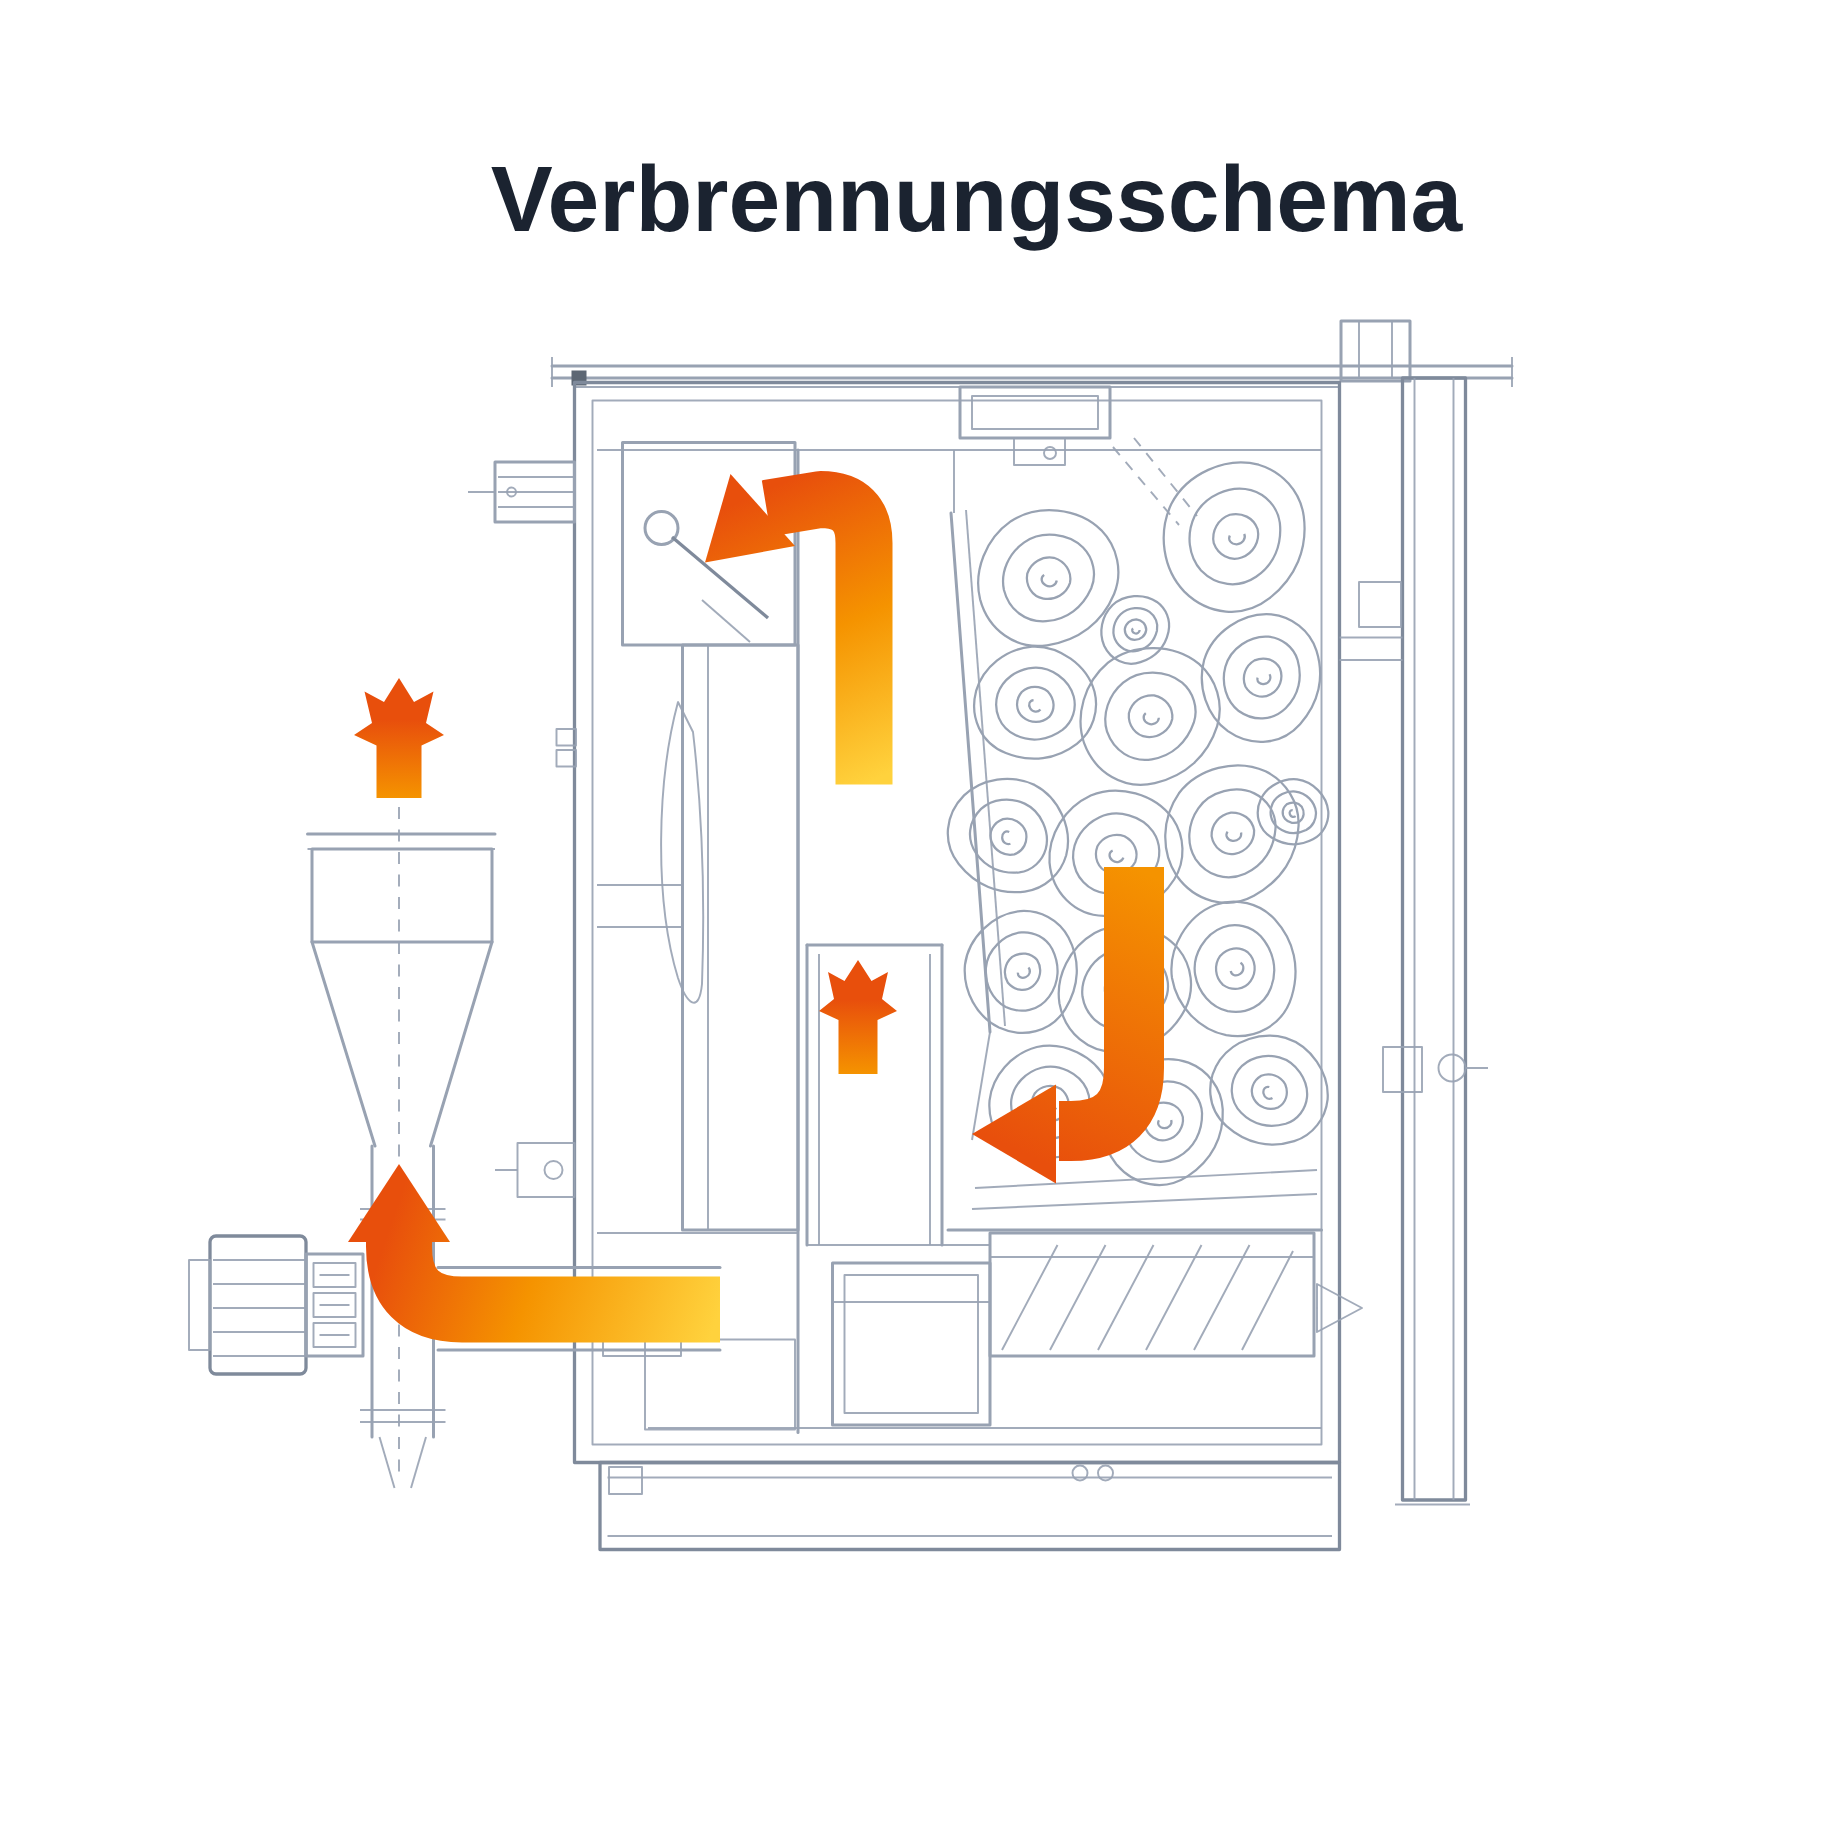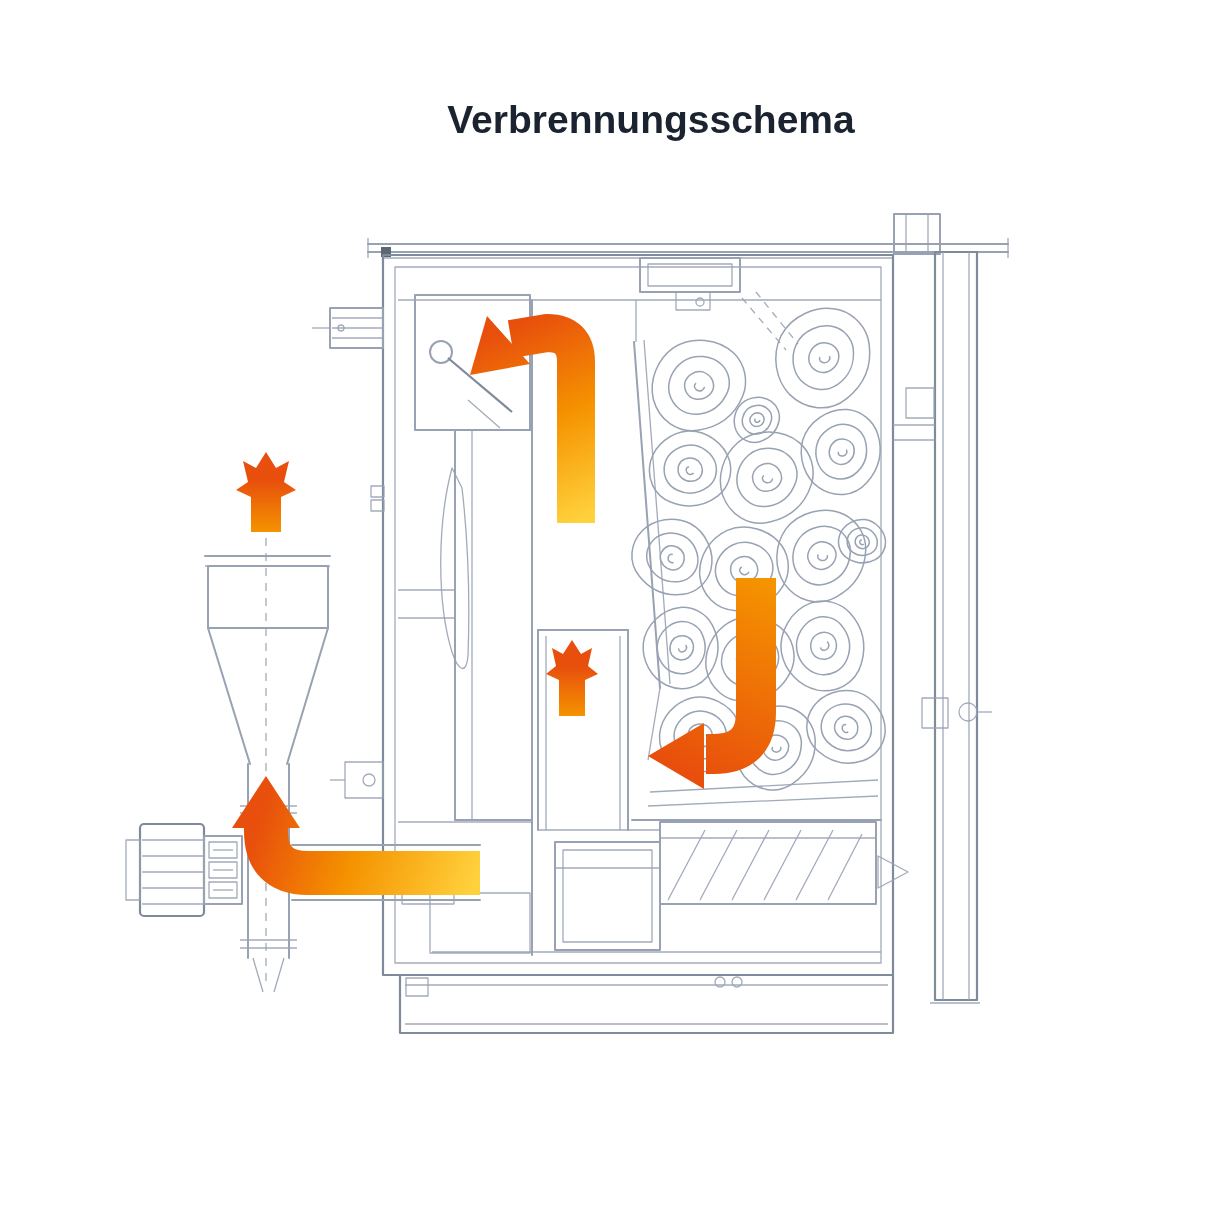--- a/index.html
+++ b/index.html
@@ -13,21 +13,21 @@
     --background:#ffffff;
   }
   html,body{margin:0;padding:0;background:var(--background);}
   .stage{
     position:relative;width:1214px;height:1214px;background:var(--background);
     overflow:hidden;font-family:"Liberation Sans",sans-serif;
   }
   .title{
     position:absolute;top:98px;left:0;width:100%;text-align:center;
     padding-left:88px;box-sizing:border-box;
-    font-size:39px;font-weight:bold;color:var(--title-text);
+    font-size:62px;font-weight:bold;color:var(--title-text);
   }
   svg{position:absolute;left:0;top:0;}
   .ln{fill:none;stroke:var(--line-light);stroke-width:2;stroke-linejoin:round;stroke-linecap:round;}
   .ln2{fill:none;stroke:var(--line-light);stroke-width:1.3;opacity:.9;stroke-linejoin:round;}
   .lnd{fill:none;stroke:var(--line-mid);stroke-width:2.2;stroke-linejoin:round;}
   .dash{stroke-dasharray:8 7;}
   .dash2{stroke-dasharray:7 6;}
   .logp{fill:none;stroke:var(--line-light);stroke-width:1.5;vector-effect:non-scaling-stroke;}
   .darkfill{fill:var(--line-dark);stroke:none;}
   .shaft{fill:none;stroke-linecap:butt;stroke-linejoin:round;}

